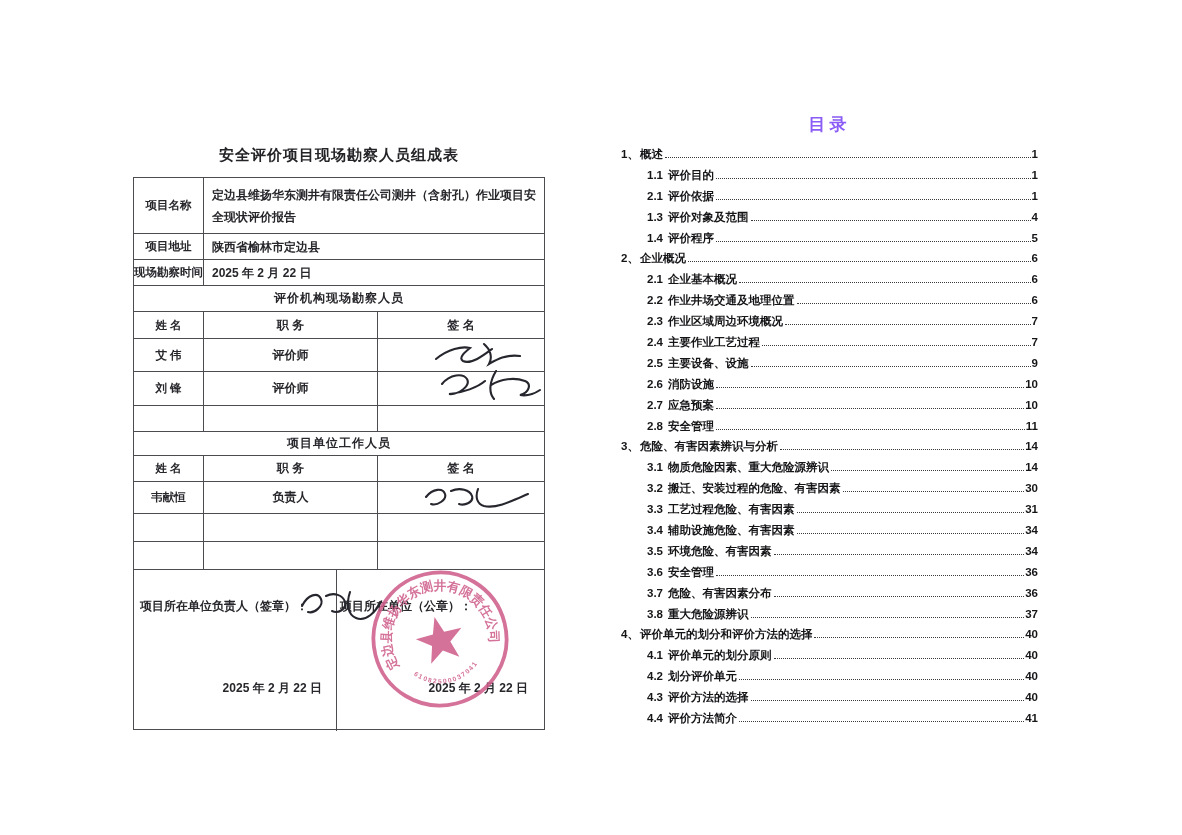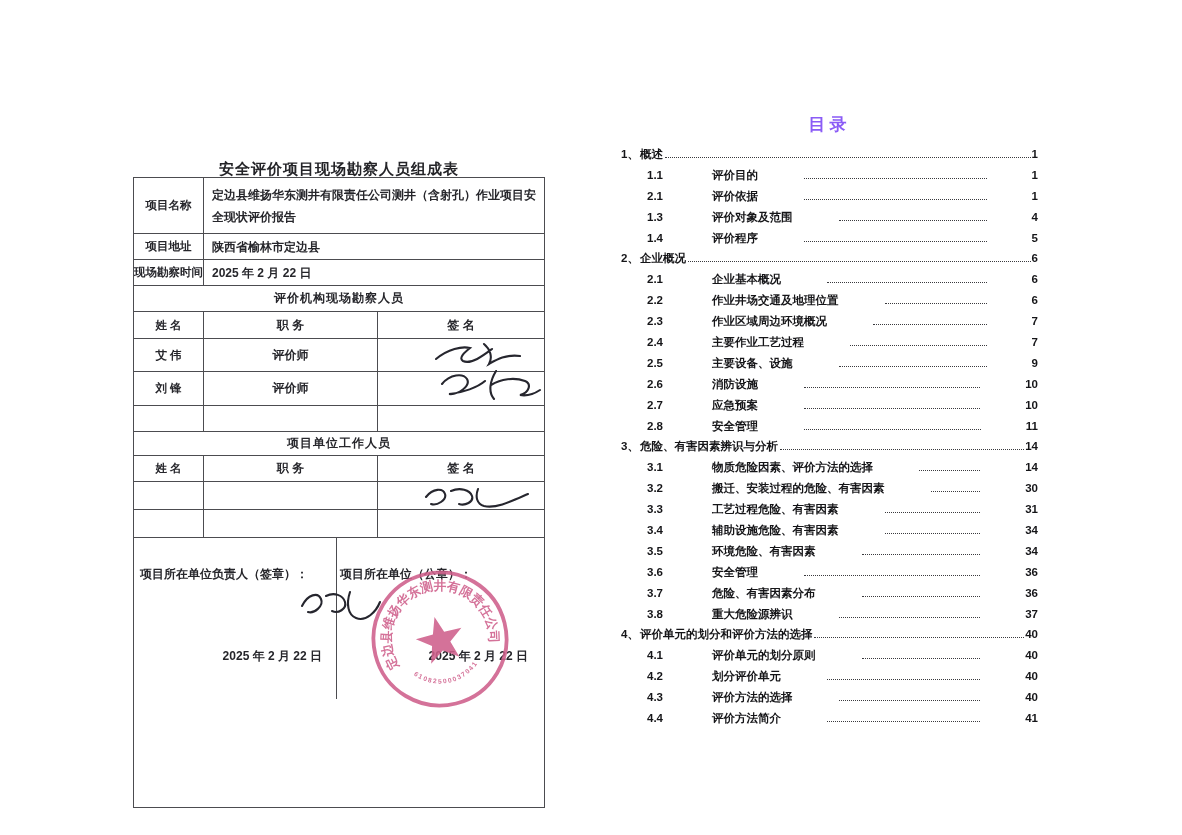--- a/index.html
+++ b/index.html
@@ -4,24 +4,24 @@
 <style>
   html,body{margin:0;padding:0;}
   body{
     width:1182px;height:835px;position:relative;background:#ffffff;
     font-family:"Liberation Sans","DejaVu Sans",sans-serif;color:#1f1f23;
     overflow:hidden;
   }
   
   .form-title{
     position:absolute;left:133px;top:146px;width:412px;text-align:center;
-    font-size:15px;font-weight:bold;letter-spacing:1px;color:#242428;margin-top:14px;
+    font-size:15px;font-weight:bold;letter-spacing:1px;color:#242428;
   }
   .form-table{
-    position:absolute;left:133px;top:177px;width:412px;height:631px;
+    position:absolute;left:133px;top:177px;width:412px;height:553px;
     border:1px solid #4c4c50;box-sizing:border-box;background:#fff;
   }
   .ft-row{display:flex;border-bottom:1px solid #4c4c50;box-sizing:border-box;align-items:stretch;}
   .ft-row:last-child{border-bottom:none;}
   .h56{height:56px}.h26{height:26px}.h27{height:27px}.h33{height:33px}
   .h34{height:34px}.h24{height:24px}.h32{height:32px}.h28{height:28px}
   .ft-footer{height:161px;position:relative;}
   .cell{box-sizing:border-box;display:flex;align-items:center;font-size:12px;font-weight:bold;color:#26262b;}
   .cell.rt{border-right:1px solid #4c4c50;}
   .w70{width:70px;justify-content:center;text-align:center;font-size:11.5px;letter-spacing:0;}
@@ -44,21 +44,21 @@
   .stamp{position:absolute;left:364px;top:563px;width:152px;height:152px;z-index:6;
          transform:rotate(-14deg);opacity:0.88;}
   
   .toc{position:absolute;left:621px;top:113px;width:417px;}
   .toc-title{text-align:center;font-size:17px;font-weight:bold;letter-spacing:4px;color:#8b5cf6;}
   .toc-list{margin-top:11px;}
   .toc-item{display:flex;align-items:baseline;height:20.9px;font-size:11.5px;color:#151518;}
   .toc-item .num{font-weight:bold;white-space:nowrap;}
   .toc-item .label{font-weight:bold;white-space:nowrap;margin-left:5px;}
   .toc-item.lvl1 .label{margin-left:1px;}
-  .toc-item.lvl2{padding-left:26px;gap:44px;}
+  .toc-item.lvl2{padding-left:26px;}
   .toc-item .dots{flex:1;border-bottom:1.5px dotted #3a3a3e;margin:0 1px 3px 2px;min-width:8px;}
   .toc-item .page{font-weight:bold;white-space:nowrap;}
 </style>
 </head>
 <body>
 
 <div class="form-title">安全评价项目现场勘察人员组成表</div>
 
 <div class="form-table">
 
@@ -108,20 +108,25 @@
   <div class="ft-row h24">
     <div class="cell flex1 sec-header">项目单位工作人员</div>
   </div>
 
   <div class="ft-row h26">
     <div class="cell rt w70">姓  名</div>
     <div class="cell rt w174">职  务</div>
     <div class="cell flex1 center">签  名</div>
   </div>
 
+  <div class="ft-row h32">
+    <div class="cell rt w70">韦献恒</div>
+    <div class="cell rt w174">负责人</div>
+    <div class="cell flex1"></div>
+  </div>
 
   <div class="ft-row h28">
     <div class="cell rt w70"></div>
     <div class="cell rt w174"></div>
     <div class="cell flex1"></div>
   </div>
   <div class="ft-row h28">
     <div class="cell rt w70"></div>
     <div class="cell rt w174"></div>
     <div class="cell flex1"></div>
@@ -271,21 +276,21 @@
 
       <div class="toc-item lvl1">
         <span class="num">3、</span>
         <span class="label">危险、有害因素辨识与分析</span>
         <span class="dots"></span>
         <span class="page">14</span>
       </div>
 
       <div class="toc-item lvl2">
         <span class="num">3.1</span>
-        <span class="label">物质危险因素、评价方法的选择</span>
+        <span class="label">物质危险因素、重大危险源辨识</span>
         <span class="dots"></span>
         <span class="page">14</span>
       </div>
 
       <div class="toc-item lvl2">
         <span class="num">3.2</span>
         <span class="label">搬迁、安装过程的危险、有害因素</span>
         <span class="dots"></span>
         <span class="page">30</span>
       </div>

